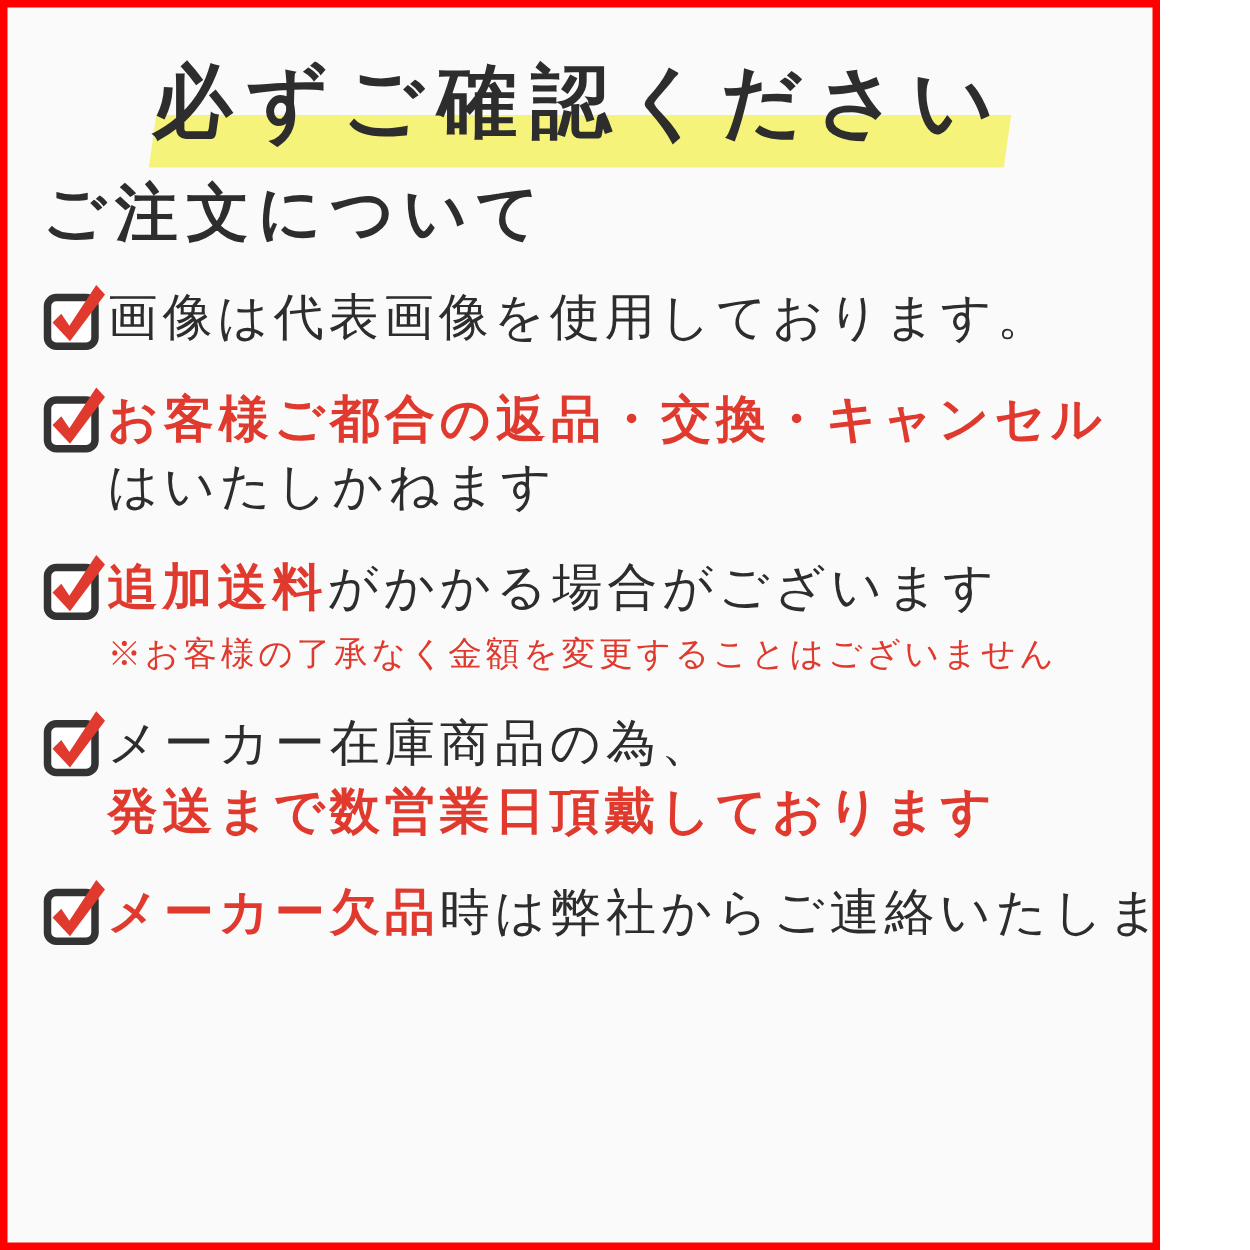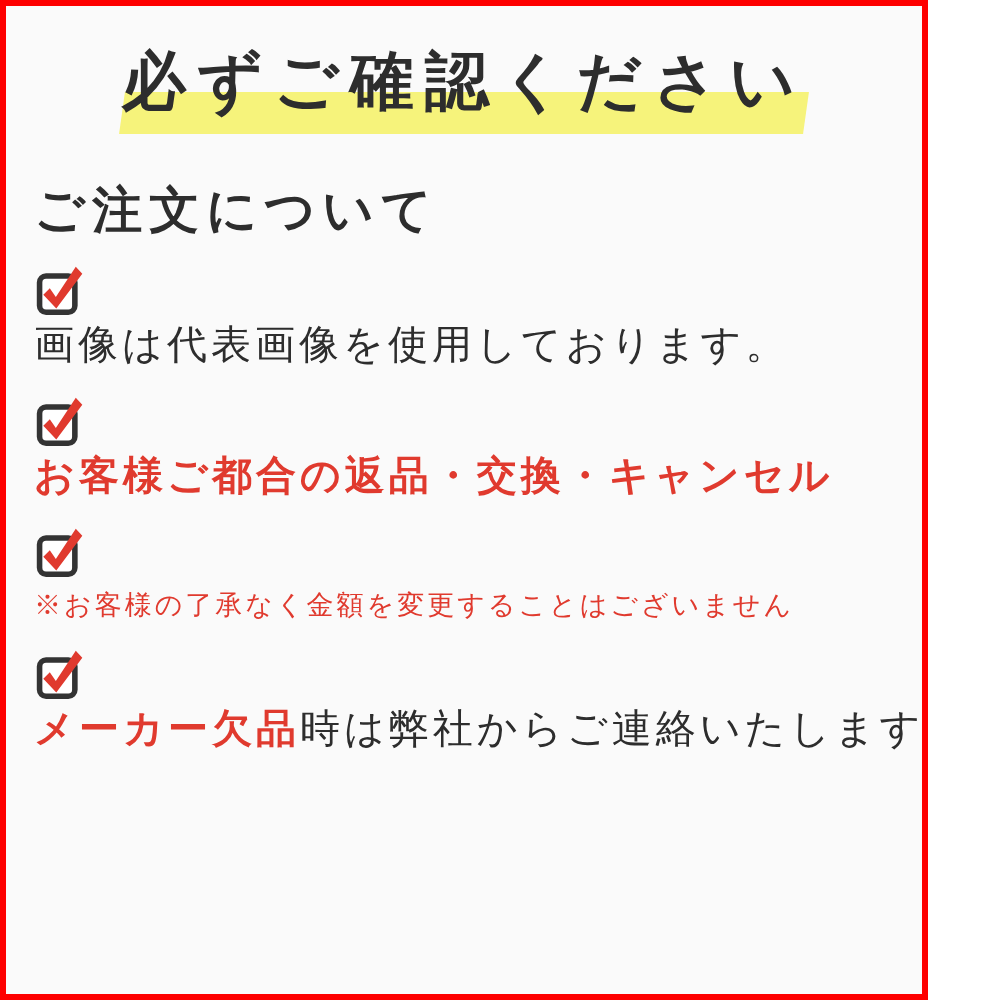--- a/index.html
+++ b/index.html
@@ -43,28 +43,27 @@
     line-height:106px;
     white-space:nowrap;
   }
   
   .section-heading{
     font-size:50px;font-weight:bold;
     letter-spacing:7px;
     margin:0;
     line-height:1.2;
   }
-  .section-heading.first{margin-top:40px;}
+  .section-heading.first{}
   .section-heading.second{margin-top:30px;}
   
   .item{
     display:flex;
     align-items:flex-start;
     margin-top:26px;
-    flex-direction:column;
   }
   .item.gap-lg{}
   .check{
     flex:0 0 52px;
     width:52px;height:58px;
     margin-top:-2px;
   }
   .item-text{
     font-size:40px;
     line-height:1.33;
@@ -105,34 +104,46 @@
     </div>
   </div>
 
   <div class="item gap-lg">
     <svg class="check" viewBox="0 0 52 56" aria-hidden="true">
       <rect x="4" y="13" width="38" height="39" rx="7" fill="#ffffff" stroke="#333333" stroke-width="6"></rect>
       <polygon points="8,33 15,26 21.5,35.5 43,3 50,10.5 22,48" fill="#e03a2e"></polygon>
     </svg>
     <div class="item-text">
       <span class="line"><span data-color="red">お客様ご都合の返品・交換・キャンセル</span></span>
+      <span class="line"><span data-color="black">はいたしかねます</span></span>
     </div>
   </div>
 
   <div class="item gap-lg">
     <svg class="check" viewBox="0 0 52 56" aria-hidden="true">
       <rect x="4" y="13" width="38" height="39" rx="7" fill="#ffffff" stroke="#333333" stroke-width="6"></rect>
       <polygon points="8,33 15,26 21.5,35.5 43,3 50,10.5 22,48" fill="#e03a2e"></polygon>
     </svg>
     <div class="item-text">
+      <span class="line"><span data-color="red">追加送料</span><span data-color="black">がかかる場合がございます</span></span>
       <span class="note">※お客様の了承なく金額を変更することはございません</span>
     </div>
   </div>
 
 
+  <div class="item">
+    <svg class="check" viewBox="0 0 52 56" aria-hidden="true">
+      <rect x="4" y="13" width="38" height="39" rx="7" fill="#ffffff" stroke="#333333" stroke-width="6"></rect>
+      <polygon points="8,33 15,26 21.5,35.5 43,3 50,10.5 22,48" fill="#e03a2e"></polygon>
+    </svg>
+    <div class="item-text">
+      <span class="line"><span data-color="black">メーカー在庫商品の為、</span></span>
+      <span class="line"><span data-color="red">発送まで数営業日頂戴しております</span></span>
+    </div>
+  </div>
 
   <div class="item gap-lg">
     <svg class="check" viewBox="0 0 52 56" aria-hidden="true">
       <rect x="4" y="13" width="38" height="39" rx="7" fill="#ffffff" stroke="#333333" stroke-width="6"></rect>
       <polygon points="8,33 15,26 21.5,35.5 43,3 50,10.5 22,48" fill="#e03a2e"></polygon>
     </svg>
     <div class="item-text">
       <span class="line"><span data-color="red">メーカー欠品</span><span data-color="black">時は弊社からご連絡いたします</span></span>
     </div>
   </div>

